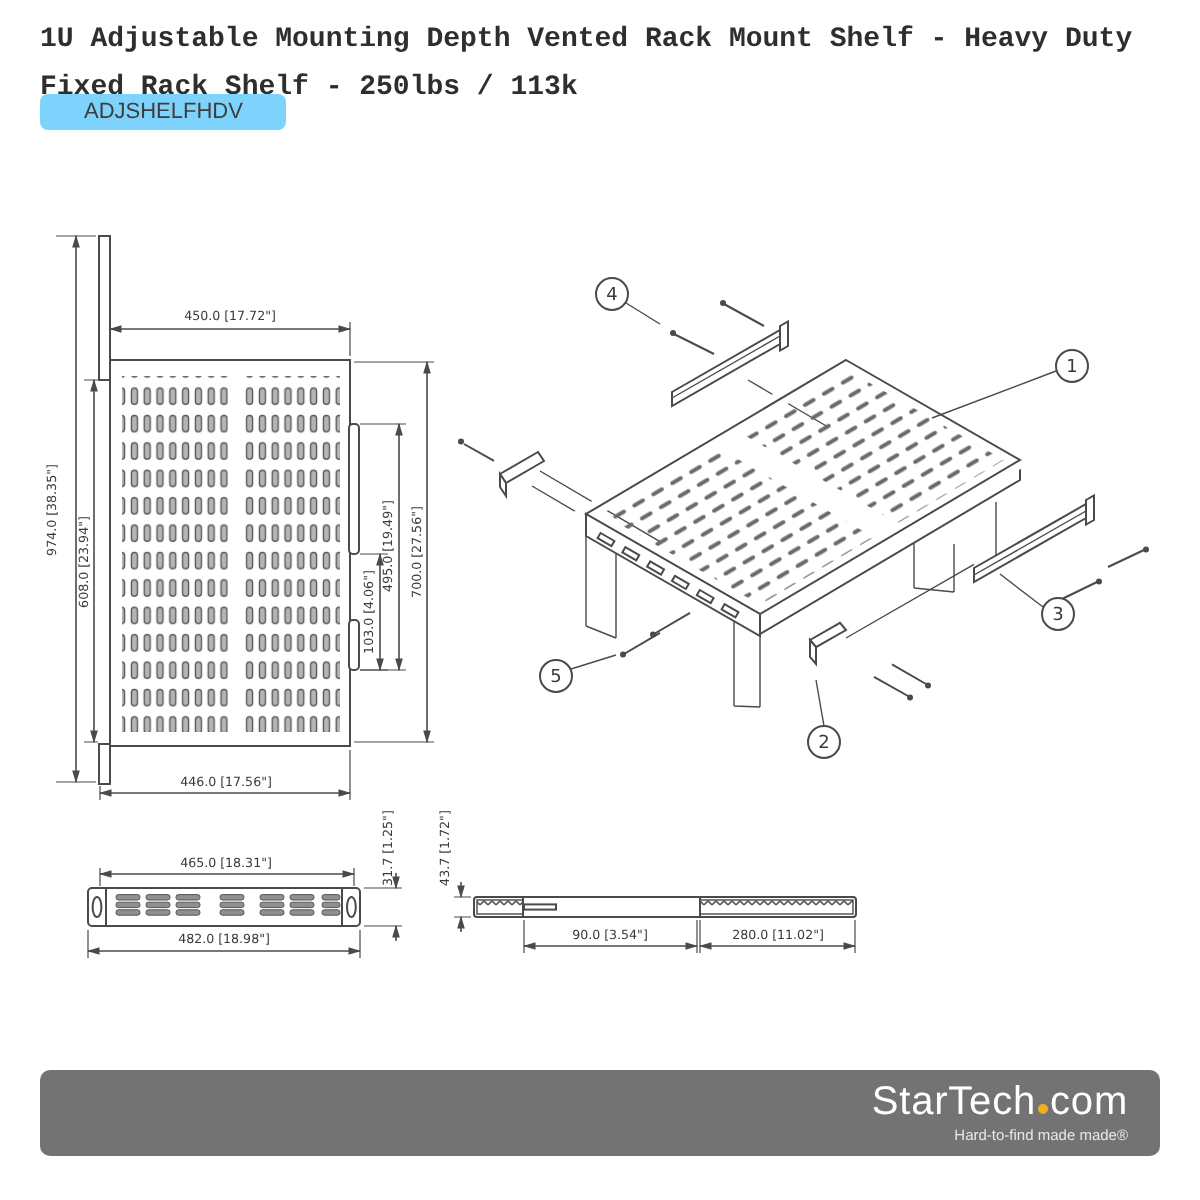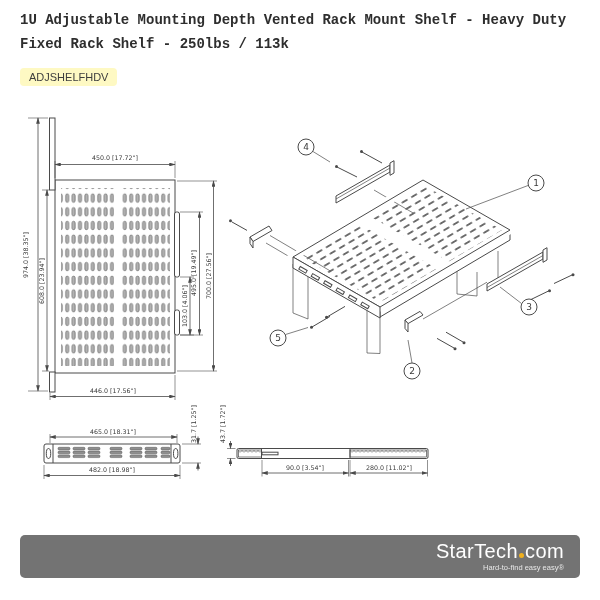--- a/index.html
+++ b/index.html
@@ -1,21 +1,21 @@
 <!DOCTYPE html>
 <html><head>
 <meta charset="utf-8">
 <style>
   html,body{margin:0;padding:0;background:#fff;}
   #page{position:relative;width:600px;height:600px;background:#ffffff;overflow:hidden;
         font-family:"Liberation Sans",sans-serif;}
   .title{position:absolute;left:20px;top:8px;width:572px;
          font-weight:bold;font-size:14px;line-height:24px;color:#2e2e2e;font-family:Liberation Mono, monospace;}
-  .sku{position:absolute;left:20px;top:68px;background:#fef9c3;color:#3d3d3d;
-       font-size:11px;padding:3px 9px;border-radius:4px;display:inline-block;}
+  .sku{position:absolute;left:20px;top:47px;background:#7dd3fc;color:#3d3d3d;
+       font-size:11px;padding:3px 22px;border-radius:4px;display:inline-block;}
   svg text{font-family:"DejaVu Sans",sans-serif;}
   .dt{font-size:6.3px;fill:#3a3a3a;}
   .ct{font-size:9px;fill:#3a3a3a;}
   .ln{stroke:#4a4a4a;stroke-width:1;fill:#fff;}
   .lnn{stroke:#4a4a4a;stroke-width:1;fill:none;}
   .thin{stroke:#4a4a4a;stroke-width:0.7;fill:none;}
   .dim{stroke:#4a4a4a;stroke-width:0.8;fill:none;}
   .ext{stroke:#4a4a4a;stroke-width:0.6;fill:none;}
   .dot{fill:#4a4a4a;stroke:none;}
   .logo{position:absolute;left:20px;top:535px;width:560px;height:43px;background:#737373;
@@ -254,16 +254,16 @@
       <text class="dt" x="389" y="469.5" text-anchor="middle">280.0 [11.02"]</text>
     </g>
   </svg>
 
   <div class="logo">
     <div class="brand">
       <span>StarTech</span>
         <span class="ydot"></span>
         <span>com</span>
     </div>
-    <div class="tagline">Hard-to-find easy easy®</div>
+    <div class="tagline">Hard-to-find made made®</div>
   </div>
 
 </div>
 
 </body></html>

